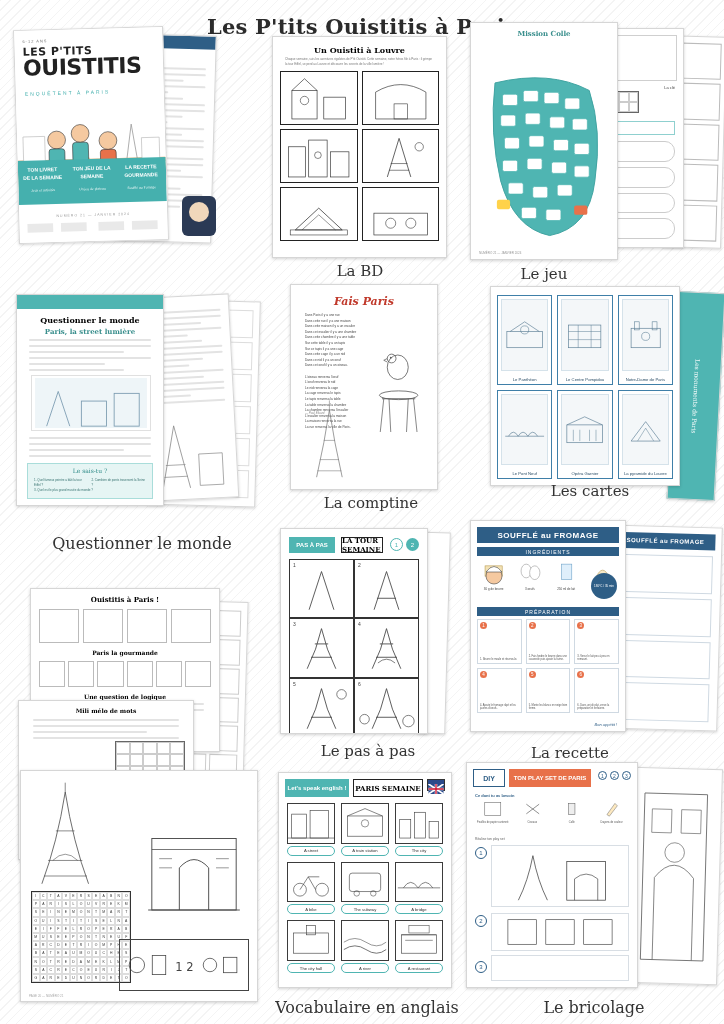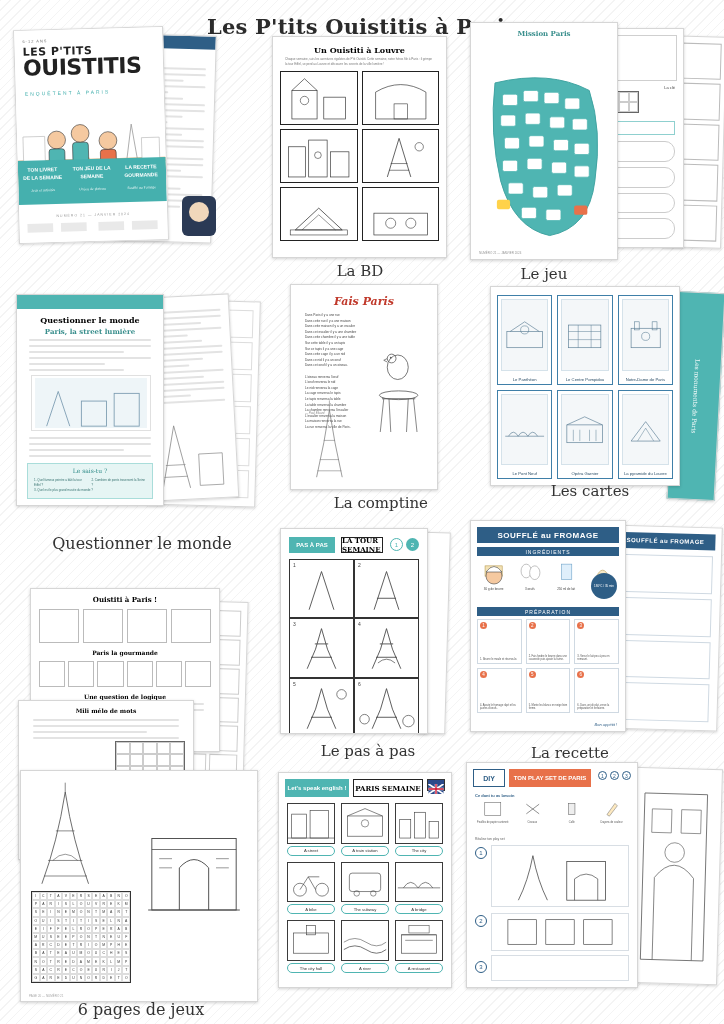--- a/index.html
+++ b/index.html
@@ -324,21 +324,21 @@
     <div style="position:absolute; left:8px; right:8px; top:92px; height:14px; border:1px solid #8fd0cf;"></div>
     <div style="position:absolute; left:8px; right:8px; top:112px; bottom:8px; display:grid; grid-template-rows:repeat(4,1fr); gap:5px;">
       <div style="border:1px solid #ccc; border-radius:10px;"></div>
       <div style="border:1px solid #ccc; border-radius:10px;"></div>
       <div style="border:1px solid #ccc; border-radius:10px;"></div>
       <div style="border:1px solid #ccc; border-radius:10px;"></div>
     </div>
   </div>
 
   <div class="sheet" style="left:470px; top:22px; width:148px; height:238px;">
-    <div class="sheet-title" style="top:6px; font-size:7px; color:#3a8f8d;">Mission Paris</div>
+    <div class="sheet-title" style="top:6px; font-size:7px; color:#3a8f8d;">Mission Colle</div>
     <div class="board">
       <svg viewBox="0 0 128 208" style="width:100%;height:100%">
         <path d="M12 36 Q6 90 18 140 Q32 190 70 198 Q112 190 118 140 Q126 86 112 44 Q70 22 12 36 Z" fill="#4fb5b2" stroke="#3ea29f" stroke-width="1"></path>
         <g fill="#ffffff" stroke="#4fb5b2" stroke-width="0.8">
           <rect x="20" y="48" width="16" height="12" rx="2"></rect>
           <rect x="42" y="44" width="16" height="12" rx="2"></rect>
           <rect x="64" y="46" width="16" height="12" rx="2"></rect>
           <rect x="86" y="52" width="16" height="12" rx="2"></rect>
           <rect x="18" y="70" width="16" height="12" rx="2"></rect>
           <rect x="44" y="68" width="16" height="12" rx="2"></rect>
@@ -476,21 +476,21 @@
       <path d="M26 62 L22 100 M60 62 L64 100 M32 62 L34 100 M54 62 L52 100" stroke="#555" stroke-width="0.8" fill="none"></path>
       <ellipse cx="43" cy="58" rx="22" ry="5" fill="none" stroke="#555" stroke-width="0.9"></ellipse>
     </svg>
 
     <svg viewBox="0 0 60 110" style="position:absolute; left:16px; bottom:6px; width:48px; height:90px;">
       <path d="M12 104 Q22 60 28 20 Q34 60 44 104" fill="none" stroke="#777" stroke-width="0.9"></path>
       <path d="M16 82 L40 82 M13 96 L43 96 M21 58 L35 58" stroke="#777" stroke-width="0.7"></path>
       <path d="M28 20 L28 8" stroke="#777" stroke-width="0.7"></path>
     </svg>
   </div>
-  <div class="caption" style="left:300px; top:494px; width:128px;text-align:right;">La comptine</div>
+  <div class="caption" style="left:307px; top:494px; width:128px;">La comptine</div>
 
   <div class="sheet tilt-r2" style="left:672px; top:292px; width:48px; height:208px; background:#4fb5b2;">
     <div style="position:absolute; left:0; right:0; top:0; bottom:0; color:#fff; font-size:6px;
                 writing-mode:vertical-rl; display:flex; align-items:center; justify-content:center; text-align:center;
                 font-family:'DejaVu Serif',serif;">Les monuments de Paris</div>
   </div>
   <div class="sheet" style="left:490px; top:286px; width:190px; height:200px;">
     <div class="cards">
       <div class="card">
         <div class="img">
@@ -577,21 +577,21 @@
         <div style="border:1px solid #ccc"></div>
         <div style="border:1px solid #ccc"></div>
       <div style="border:1px solid #ccc"></div>
         <div style="border:1px solid #ccc"></div>
         <div style="border:1px solid #ccc"></div>
         <div style="border:1px solid #ccc"></div>
     </div>
   </div>
 
   <div class="sheet" style="left:30px; top:588px; width:190px; height:164px;">
-    <div class="sheet-title" style="top:6px; font-size:7px; font-family:'DejaVu Serif',serif;">Ouistiti à Paris !</div>
+    <div class="sheet-title" style="top:6px; font-size:7px; font-family:'DejaVu Serif',serif;">Ouistitis à Paris !</div>
     <div style="position:absolute; left:8px; right:8px; top:20px; height:34px; display:flex; gap:4px;">
       <div style="flex:1;border:1px solid #bbb"></div>
         <div style="flex:1;border:1px solid #bbb"></div>
       <div style="flex:1;border:1px solid #bbb"></div>
         <div style="flex:1;border:1px solid #bbb"></div>
     </div>
     <div class="sheet-title" style="top:60px; font-size:6px; font-family:'DejaVu Serif',serif;">Paris la gourmande</div>
     <div style="position:absolute; left:8px; right:8px; top:72px; height:26px; display:flex; gap:3px;">
       <div style="flex:1;border:1px solid #bbb"></div>
         <div style="flex:1;border:1px solid #bbb"></div>
@@ -807,23 +807,31 @@
     </div>
 
     <svg viewBox="0 0 120 120" style="position:absolute; left:118px; top:40px; width:110px; height:110px;">
       <rect x="14" y="30" width="92" height="78" fill="none" stroke="#444" stroke-width="1"></rect>
       <path d="M44 108 L44 62 Q60 44 76 62 L76 108" fill="none" stroke="#444" stroke-width="1"></path>
       <path d="M14 42 L106 42" stroke="#444" stroke-width="0.8"></path>
       <path d="M22 52 L36 52 M22 62 L36 62 M84 52 L98 52 M84 62 L98 62" stroke="#444" stroke-width="0.6"></path>
       <path d="M10 108 L110 108" stroke="#444" stroke-width="1"></path>
     </svg>
 
+    <div style="position:absolute; left:98px; bottom:10px; width:130px; height:52px; border:1px solid #444;">
+      <svg viewBox="0 0 130 52" style="width:100%;height:100%">
+        <circle cx="16" cy="26" r="8" fill="none" stroke="#444" stroke-width="0.8"></circle>
+        <rect x="32" y="16" width="14" height="20" fill="none" stroke="#444" stroke-width="0.8"></rect>
+        <text x="56" y="32" font-size="12" fill="#444" font-family="DejaVu Sans">1 2</text>
+        <circle cx="92" cy="26" r="7" fill="none" stroke="#444" stroke-width="0.8"></circle>
+        <rect x="106" y="18" width="14" height="16" fill="none" stroke="#444" stroke-width="0.8"></rect>
+      </svg>
+    </div>
     <div style="position:absolute; left:8px; bottom:3px; font-size:3px; color:#aaa;">PAGE 20 — NUMÉRO 21</div>
   </div>
-  <div class="caption" style="left:46px; top:1000px; width:190px; font-size:16px;">6 pages de jeux</div>
 
   <div class="sheet tilt-r" style="left:420px; top:532px; width:28px; height:202px;"></div>
   <div class="sheet" style="left:280px; top:528px; width:148px; height:206px;">
     <div class="pap-head">
       <div class="pap-badge">PAS À PAS</div>
       <div class="pap-title">LA TOUR SEMAINE</div>
       <div style="position:absolute; right:0; top:1px; display:flex; gap:3px;">
         <span style="width:13px;height:13px;border-radius:50%;border:1px solid #4fb5b2;font-size:6px;color:#4fb5b2;display:flex;align-items:center;justify-content:center;">1</span>
         <span style="width:13px;height:13px;border-radius:50%;background:#4fb5b2;color:#fff;font-size:6px;display:flex;align-items:center;justify-content:center;">2</span>
       </div>
@@ -1030,20 +1038,21 @@
       <div class="voc-item">
         <div class="box"><svg viewBox="0 0 50 40" style="width:100%;height:100%">
               <rect x="6" y="14" width="38" height="20" fill="none" stroke="#444" stroke-width="0.7"></rect>
               <path d="M6 14 L44 14 M10 20 L40 20" stroke="#444" stroke-width="0.6"></path>
               <rect x="14" y="4" width="22" height="8" fill="none" stroke="#444" stroke-width="0.6"></rect>
             </svg></div>
         <div class="lab">A restaurant</div>
       </div>
     </div>
   </div>
+  <div class="caption" style="left:272px; top:998px; width:190px; font-size:16px;">Vocabulaire en anglais</div>
 
   <div class="sheet tilt-r" style="left:628px; top:768px; width:92px; height:216px;">
     <svg viewBox="0 0 92 216" style="width:100%;height:100%">
       <rect x="14" y="24" width="64" height="170" fill="none" stroke="#666" stroke-width="0.9"></rect>
       <path d="M26 194 L26 110 Q46 84 66 110 L66 194" fill="none" stroke="#666" stroke-width="0.8"></path>
       <rect x="22" y="40" width="20" height="24" fill="none" stroke="#666" stroke-width="0.7"></rect>
       <rect x="52" y="40" width="20" height="24" fill="none" stroke="#666" stroke-width="0.7"></rect>
       <circle cx="46" cy="84" r="10" fill="none" stroke="#666" stroke-width="0.7"></circle>
     </svg>
   </div>
@@ -1101,14 +1110,15 @@
       <svg viewBox="0 0 130 38" style="width:100%;height:100%">
         <rect x="10" y="6" width="30" height="26" fill="none" stroke="#444" stroke-width="0.7"></rect>
         <rect x="50" y="6" width="30" height="26" fill="none" stroke="#444" stroke-width="0.7"></rect>
         <rect x="90" y="6" width="30" height="26" fill="none" stroke="#444" stroke-width="0.7"></rect>
       </svg>
     </div>
 
     <div style="position:absolute; left:8px; bottom:14px; width:12px; height:12px; border-radius:50%; border:1px solid #2e5e86; color:#2e5e86; font-size:6px; display:flex; align-items:center; justify-content:center;">3</div>
     <div style="position:absolute; left:24px; bottom:6px; right:8px; height:26px; border:1px solid #d8dee4;"></div>
   </div>
+  <div class="caption" style="left:514px; top:998px; width:160px; font-size:16px;">Le bricolage</div>
 
 </div>
 
 </body></html>

